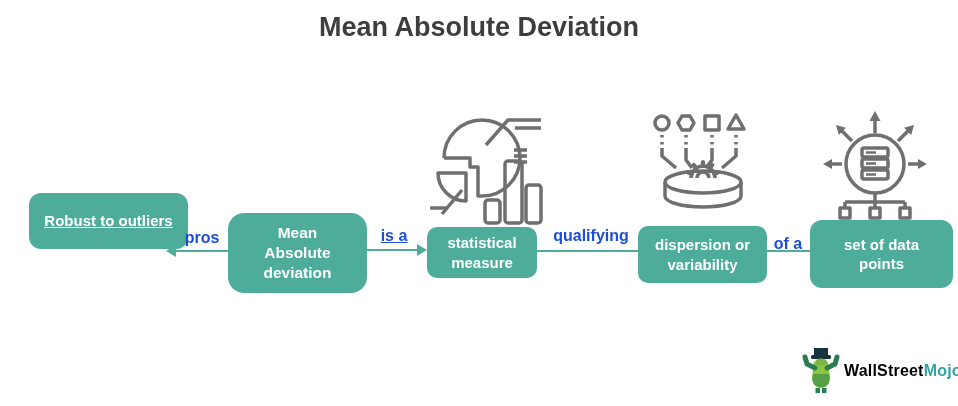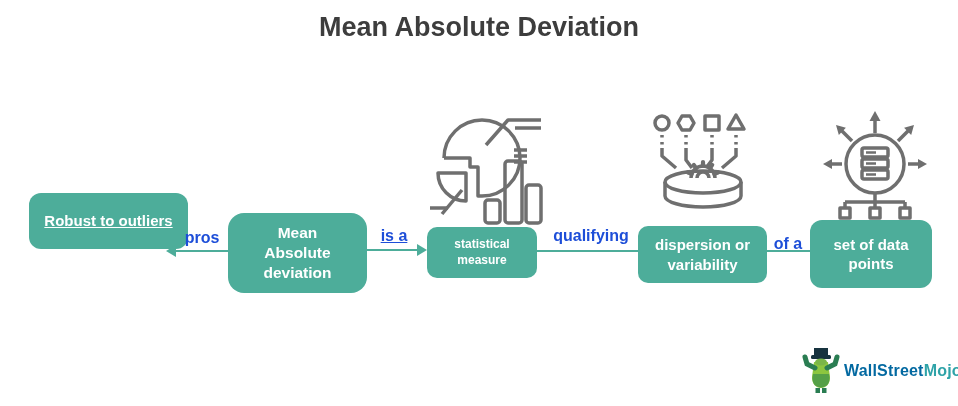--- a/index.html
+++ b/index.html
@@ -13,23 +13,23 @@
   }
   .node {
     position:absolute; background:#4dad9a; color:#ffffff;
     display:flex; align-items:center; justify-content:center;
     text-align:center; font-weight:bold; line-height:1.3;
     border-radius:12px;
   }
   .node-robust      { left:29px;  top:193px; width:159px; height:56px; font-size:15px;text-decoration:underline; }
   .node-intuitive   { left:29px;  top:254px; width:141px; height:62px; font-size:15px; }
   .node-mad         { left:228px; top:213px; width:139px; height:80px; font-size:15.5px; border-radius:16px; padding:0 22px; box-sizing:border-box; }
-  .node-statistical { left:427px; top:227px; width:110px; height:51px; font-size:12px; border-radius:10px; padding:0 8px; box-sizing:border-box; }
+  .node-statistical { left:427px; top:227px; width:110px; height:51px; font-size:15px; border-radius:10px; padding:0 8px; box-sizing:border-box; }
   .node-dispersion  { left:638px; top:226px; width:129px; height:57px; font-size:15px; border-radius:10px; padding:0 8px; box-sizing:border-box; }
-  .node-setdata     { left:810px; top:220px; width:122px; height:68px; font-size:15px; border-radius:12px; padding:0 14px; box-sizing:border-box; }
+  .node-setdata     { left:810px; top:220px; width:143px; height:68px; font-size:15px; border-radius:12px; padding:0 14px; box-sizing:border-box; }
 
   .conn-line { position:absolute; height:2px; background:#4dad9a; }
   .line-pros       { left:175px; top:250px; width:53px; }
   .line-isa        { left:367px; top:249px; width:53px; }
   .line-qualifying { left:537px; top:250px; width:101px; }
   .line-ofa        { left:767px; top:250px; width:43px; }
 
   .arrowhead { position:absolute; width:0; height:0; }
   .arrow-pros { left:166px; top:245px; border-top:6px solid transparent; border-bottom:6px solid transparent; border-right:10px solid #4dad9a; }
   .arrow-isa  { left:417px; top:244px; border-top:6px solid transparent; border-bottom:6px solid transparent; border-left:10px solid #4dad9a; }
@@ -44,21 +44,21 @@
   .label-ofa        { left:764px; top:235px; width:48px;  }
 
   .icon-wrap { position:absolute; }
   .icon-statistical { left:422px; top:105px; }
   .icon-dispersion  { left:648px; top:110px; }
   .icon-setdata     { left:818px; top:108px; }
   .icon-wrap svg { display:block; }
 
   .logo { position:absolute; left:801px; top:347px; display:flex; align-items:center; }
   .logo-text { font-size:16px; font-weight:800; letter-spacing:0.2px; margin-left:3px; }
-  .lt-dark   { color:#0369a1; }
+  .lt-dark   { color:#000000; }
   .lt-accent { color:#2fa3a8; }
 </style>
 </head>
 <body>
 
 <div class="canvas">
 
   <h1 class="title">Mean Absolute Deviation</h1>
 
   <div class="node node-robust">

